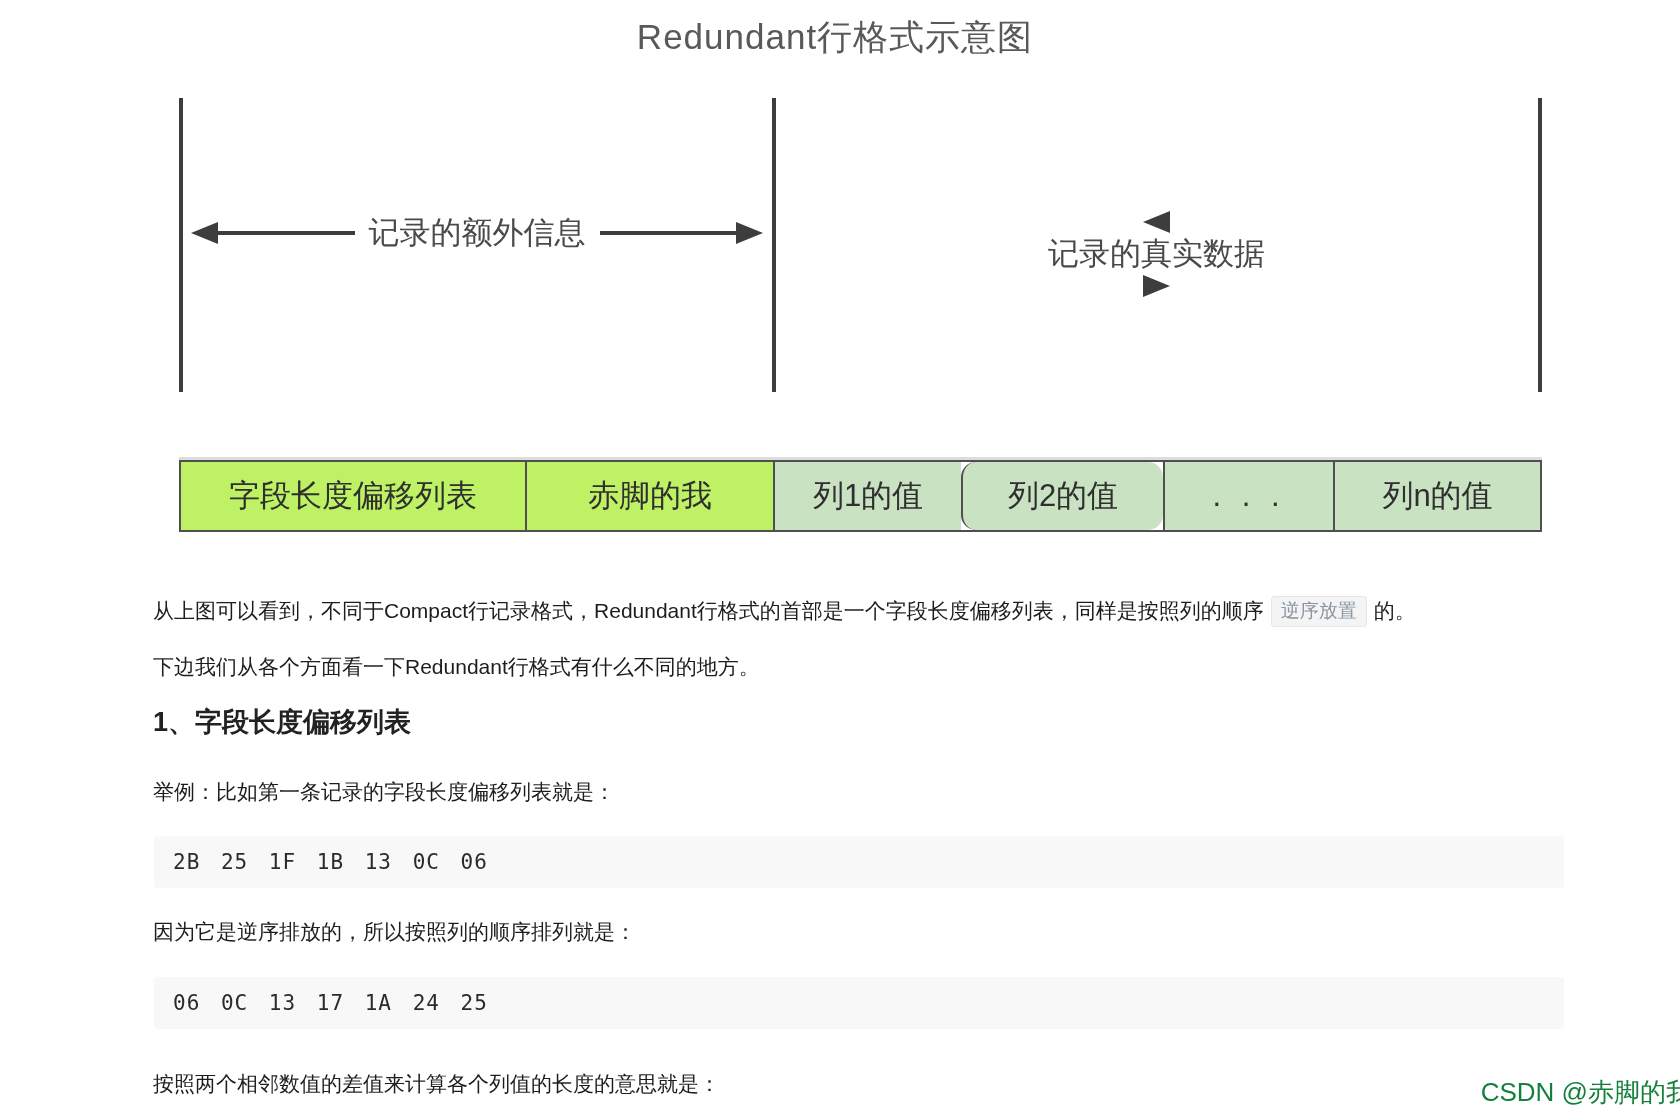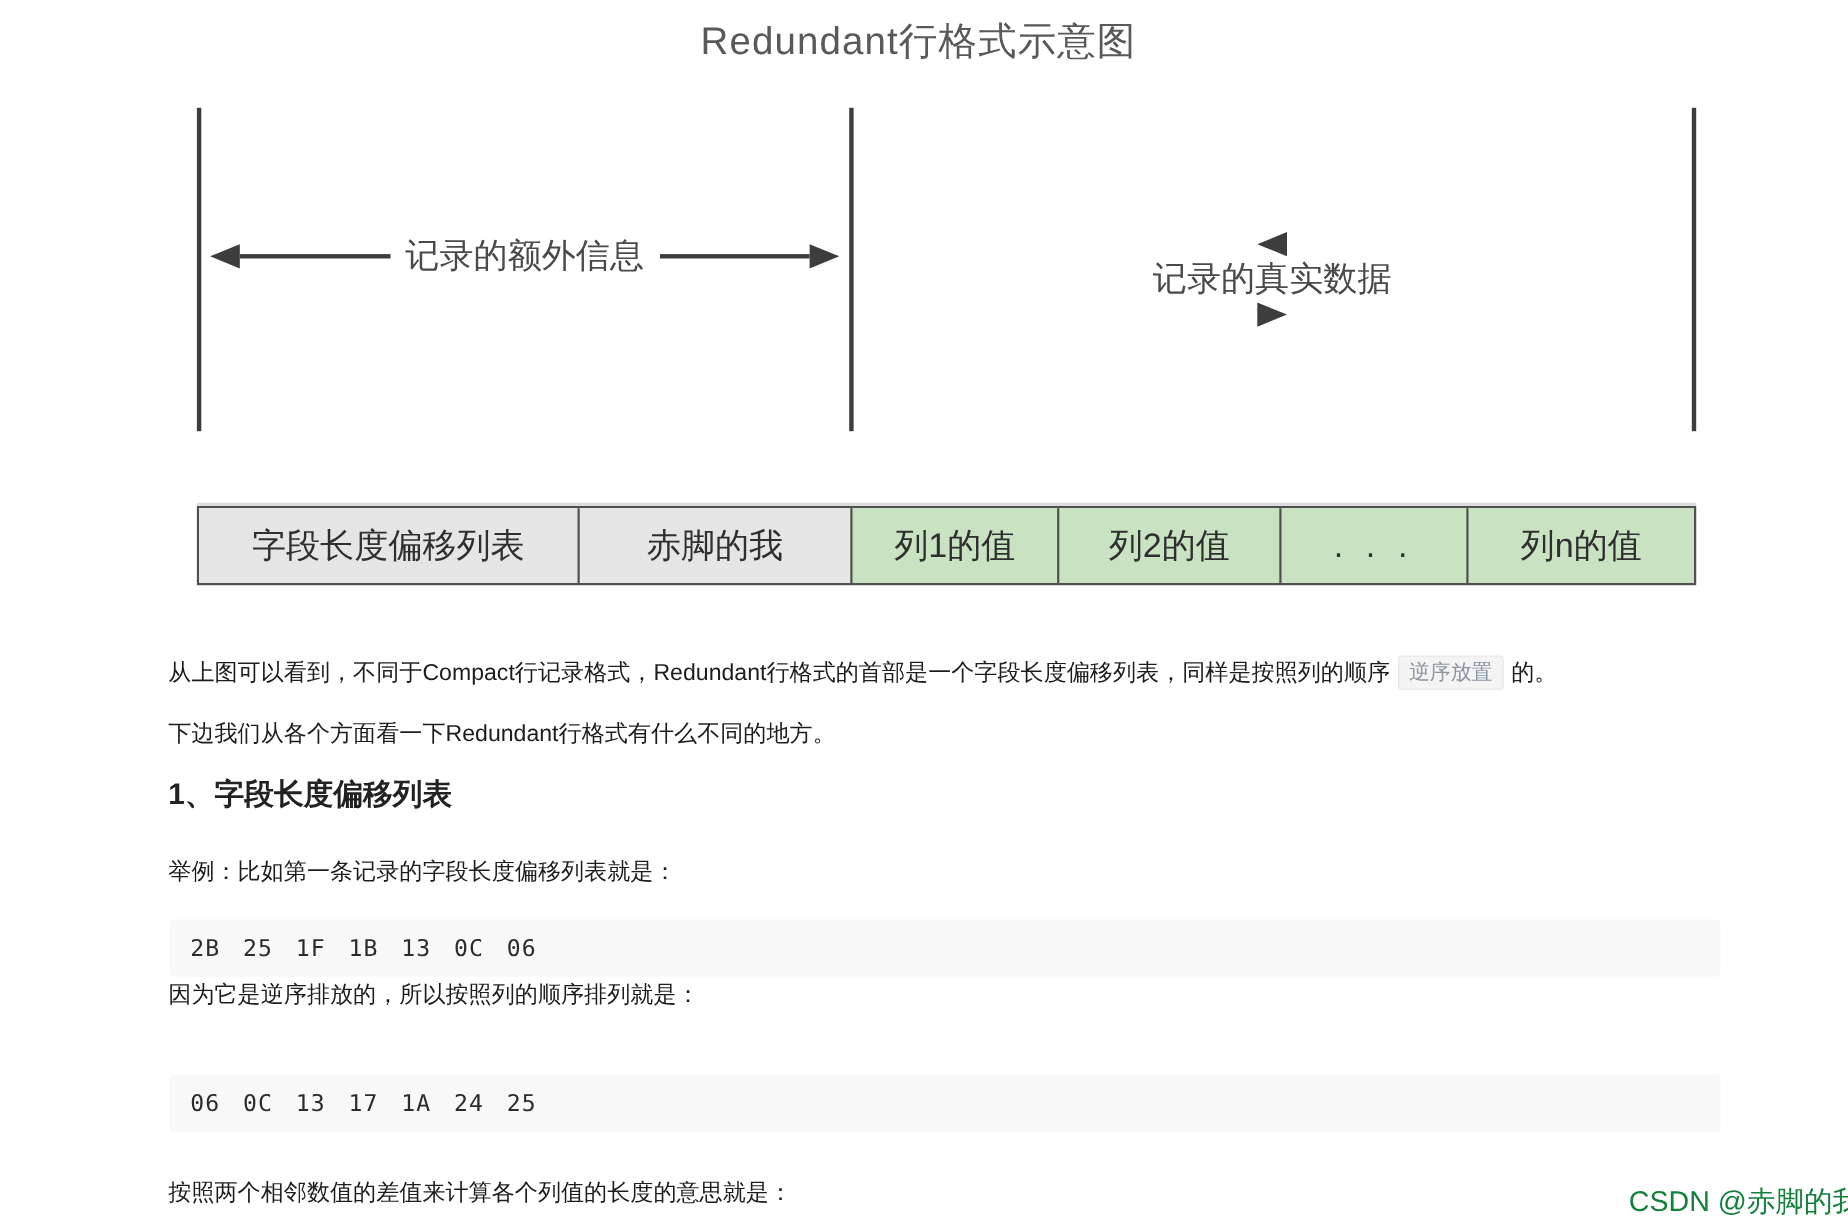--- a/index.html
+++ b/index.html
@@ -37,32 +37,32 @@
     position:absolute; left:140px; top:460px; width:1363px; height:72px;
     display:flex; border:2px solid #4f4f4f; background:#fff;
     box-shadow:0 -3px 0 0 rgba(120,120,120,0.25);
   }
   .cell {
     display:flex; align-items:center; justify-content:center;
     font-size:31px; color:#2f2f2f; border-left:2px solid #4f4f4f;
     white-space:nowrap; overflow:hidden;
   }
   .cell:first-child { border-left:none; }
-  .cell.blue  { background:#e5e5e5;font-family:Liberation Serif, serif; }
+  .cell.blue  { background:#bef264;font-family:Liberation Serif, serif; }
   .cell.green { background:#c9e2c2; }
   .c1 { width:344px; } .c2 { width:248px; } .c3 { width:188px; }
-  .c4 { width:202px; } .c5 { width:170px; letter-spacing:6px; } .c6 { flex:1; }
+  .c4 { width:202px;border-radius:15px; } .c5 { width:170px; letter-spacing:6px; } .c6 { flex:1; }
 
   
   .para { position:absolute; left:114px; font-size:21px; color:#1d1d1d; white-space:nowrap; }
   .p1 { top:596px; }
   .p2 { top:653px; }
   .heading1 { position:absolute; left:114px; top:704px; font-size:27px; font-weight:bold; color:#222222; }
   .p-example { top:778px; }
-  .p-reverse { top:890px;text-align:right; }
+  .p-reverse { top:918px;text-align:right; }
   .p-diff { top:1070px; }
 
   .inline-code {
     display:inline-block; background:#f4f4f4; border:1px solid #e7e7e7;
     border-radius:3px; color:#8a95a0; padding:1px 9px 2px 9px;
     font-size:19px; margin:0 7px; vertical-align:1px;
     font-family:"Liberation Sans", sans-serif;
   }
 
   .codeblock {

